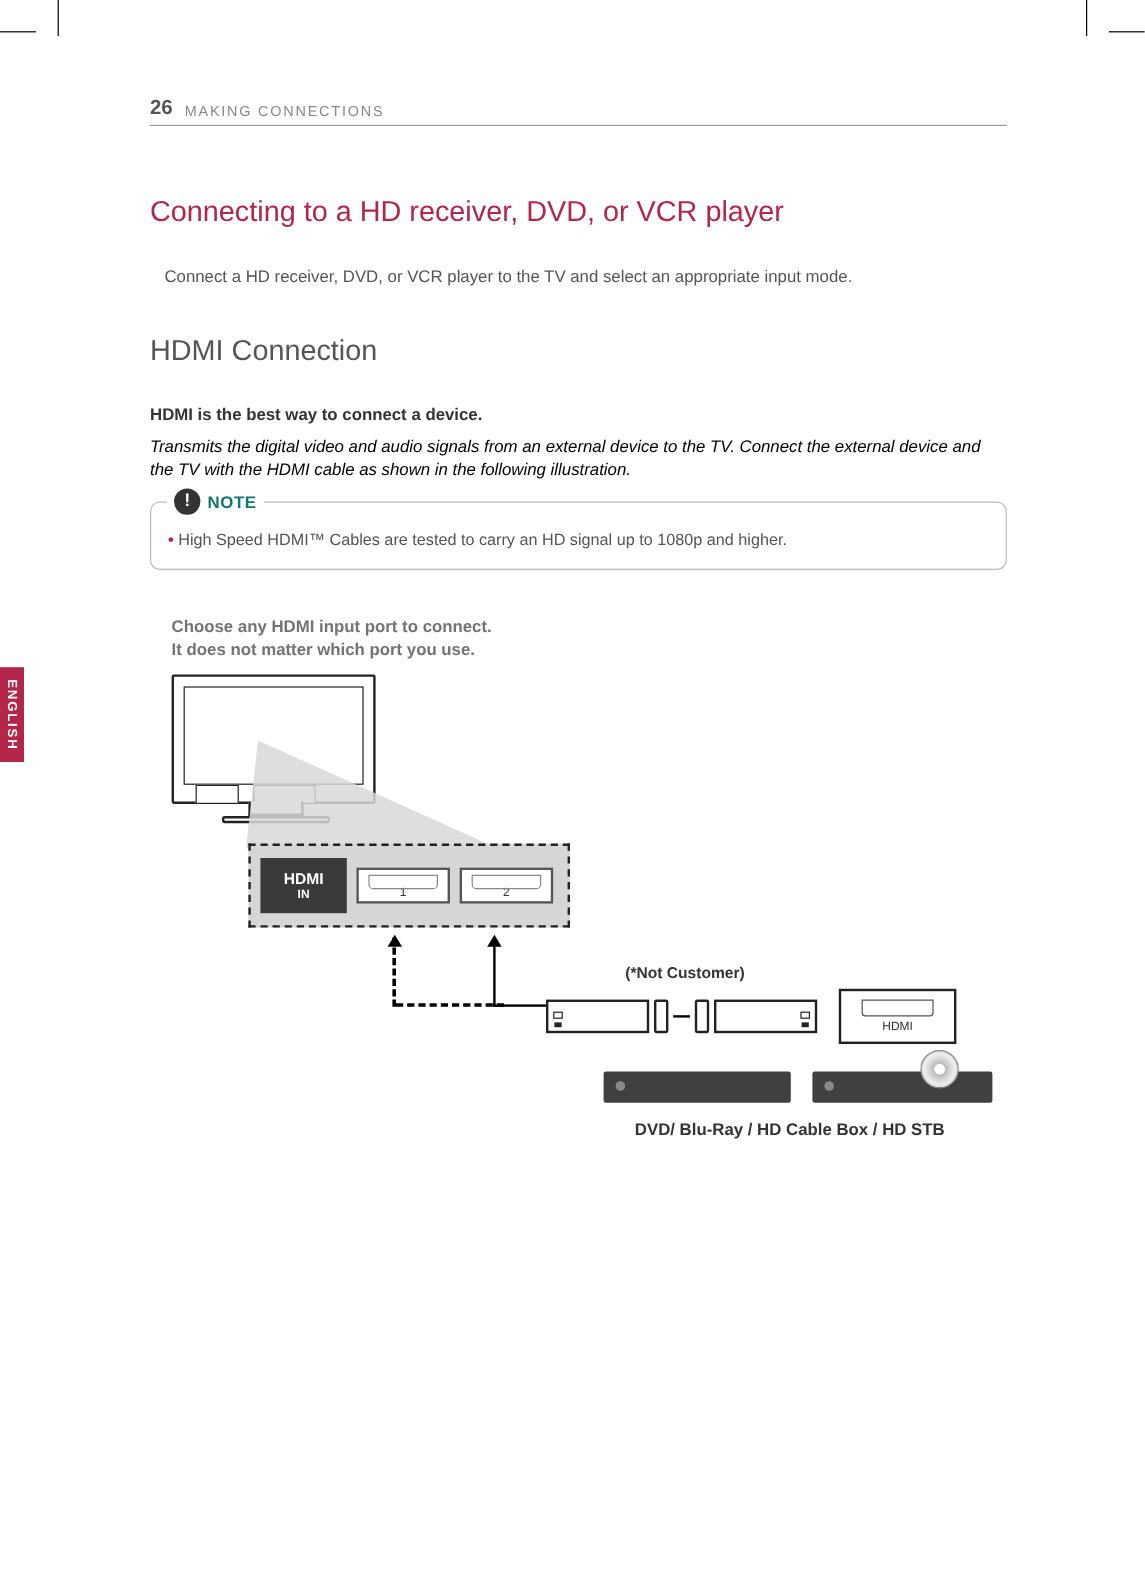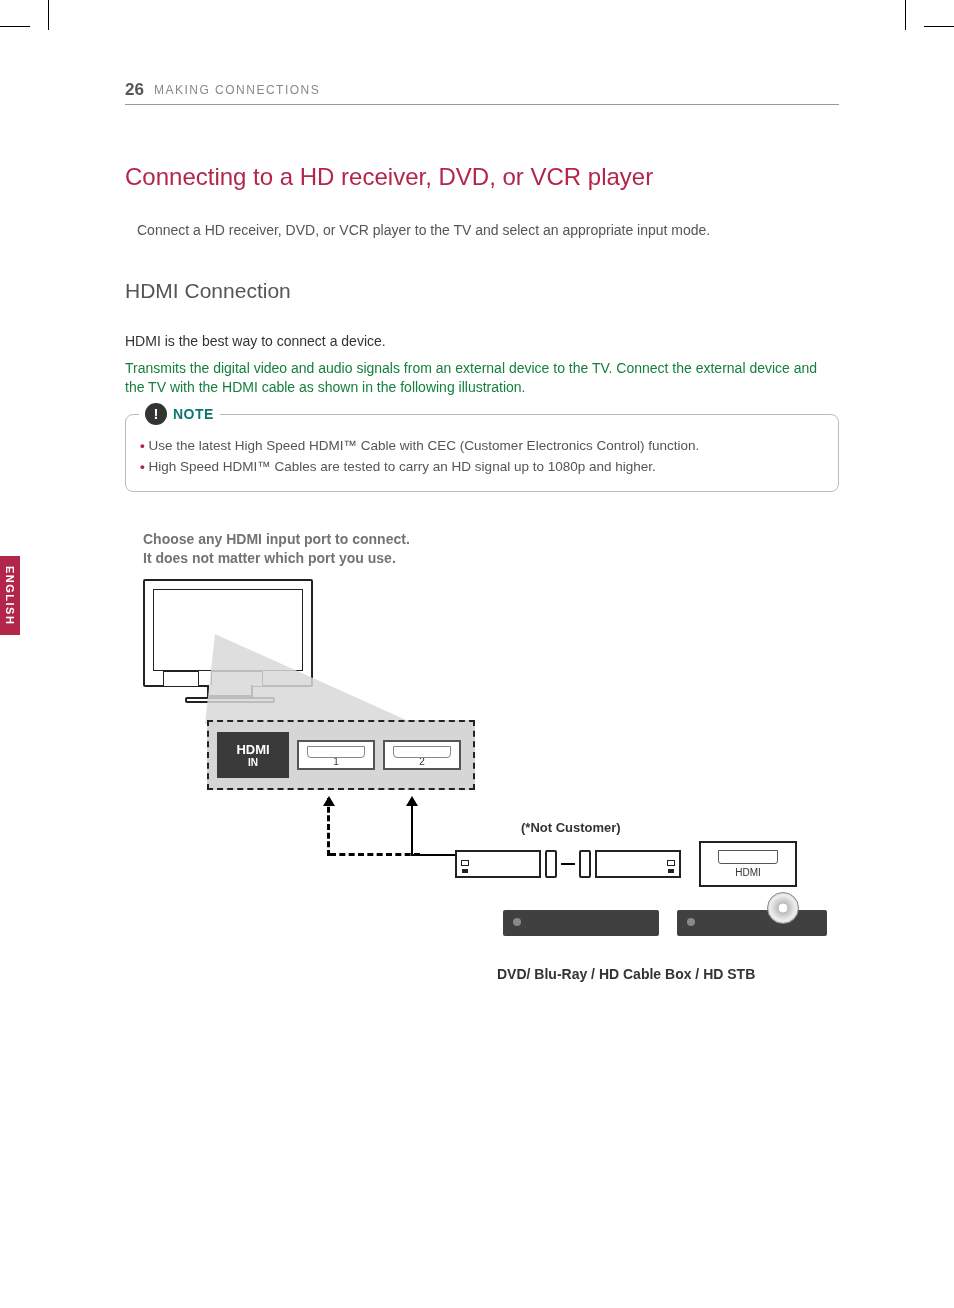--- a/index.html
+++ b/index.html
@@ -19,39 +19,39 @@
   .page {
     position: absolute;
     top: 55px;
     left: 60px;
     right: 60px;
     bottom: 40px;
     padding: 25px 55px 0 65px;
   }
   .header-row {
     display: flex;
-    align-items: center;
+    align-items: flex-end;
     gap: 10px;
     border-bottom: 1px solid #999;
     padding-bottom: 4px;
     margin-bottom: 58px;
   }
   .page-num { font-size: 17px; font-weight: 600; color: #555; }
   .section-name { font-size: 12px; letter-spacing: 1.5px; color: #888; }
 
   h1.title {
     color: #b4254a;
     font-size: 24px;
     font-weight: 500;
     margin-bottom: 30px;
   }
   .intro { font-size: 14px; color: #555; margin-bottom: 38px; line-height: 1.4; margin-left: 12px; }
-  h2.sub { color: #555; font-size: 21px; font-weight: 500; margin-bottom: 30px; }
-  .bold-line { font-weight: 400; font-size: 14px; color: #333; margin-bottom: 10px; }
-  .body-text { font-size: 14px; color: #15803d; line-height: 1.4; margin-bottom: 16px; }
+  h2.sub { color: #555; font-size: 24px; font-weight: 500; margin-bottom: 30px; }
+  .bold-line { font-weight: 700; font-size: 14px; color: #333; margin-bottom: 10px; }
+  .body-text { font-size: 14px; color: #000000; line-height: 1.4; margin-bottom: 16px; font-style: italic; }
 
   .note-box {
     border: 1px solid #bbb;
     border-radius: 8px;
     padding: 22px 14px 12px 14px;
     position: relative;
     font-size: 13.5px;
     color: #555;
     margin-bottom: 38px;
   }
@@ -189,21 +189,21 @@
   .device-box {
     width:156px; height:26px; background:#404040; border-radius:2px; position:relative;
   }
   .device-box::before { content:""; position:absolute; top:8px; left:10px; width:8px; height:8px; border-radius:50%; background:#888; }
   .device-box.bluray { width:150px; }
   .disc {
     position:absolute; top:-18px; right:28px; width:32px; height:32px; border-radius:50%;
     background: radial-gradient(circle,#fff 20%, #bbb 22%, #eee 60%, #aaa 100%);
     border:1px solid #888;
   }
-  .devices-label { position:absolute; top:420px; left:354px; font-size:14px; font-weight:600; color:#333;margin-top:16px; }
+  .devices-label { position:absolute; top:420px; left:386px; font-size:14px; font-weight:600; color:#333; }
 </style>
 </head>
 <body>
 
 <div class="crop-marks-tl"></div>
 <div class="crop-marks-tl2"></div>
 <div class="crop-marks-tr"></div>
 <div class="crop-marks-tr2"></div>
 
 <div class="side-tab">ENGLISH</div>
@@ -223,21 +223,20 @@
 
   <p class="bold-line">HDMI is the best way to connect a device.</p>
   <p class="body-text">Transmits the digital video and audio signals from an external device to the TV. Connect the external device and the TV with the HDMI cable as shown in the following illustration.</p>
 
   <div class="note-box">
     <div class="note-label-wrap">
       <div class="note-icon">!</div>
       <span class="note-label">NOTE</span>
     </div>
     <ul>
-      <li>Use the latest High Speed HDMI™ Cable with CEC (Customer Electronics Control) function.</li>
       <li>High Speed HDMI™ Cables are tested to carry an HD signal up to 1080p and higher.</li>
     </ul>
   </div>
 
   <div class="diagram-area">
     <p class="diag-intro">
       <span>Choose any HDMI input port to connect.</span><br>
       <span>It does not matter which port you use.</span>
     </p>
 

